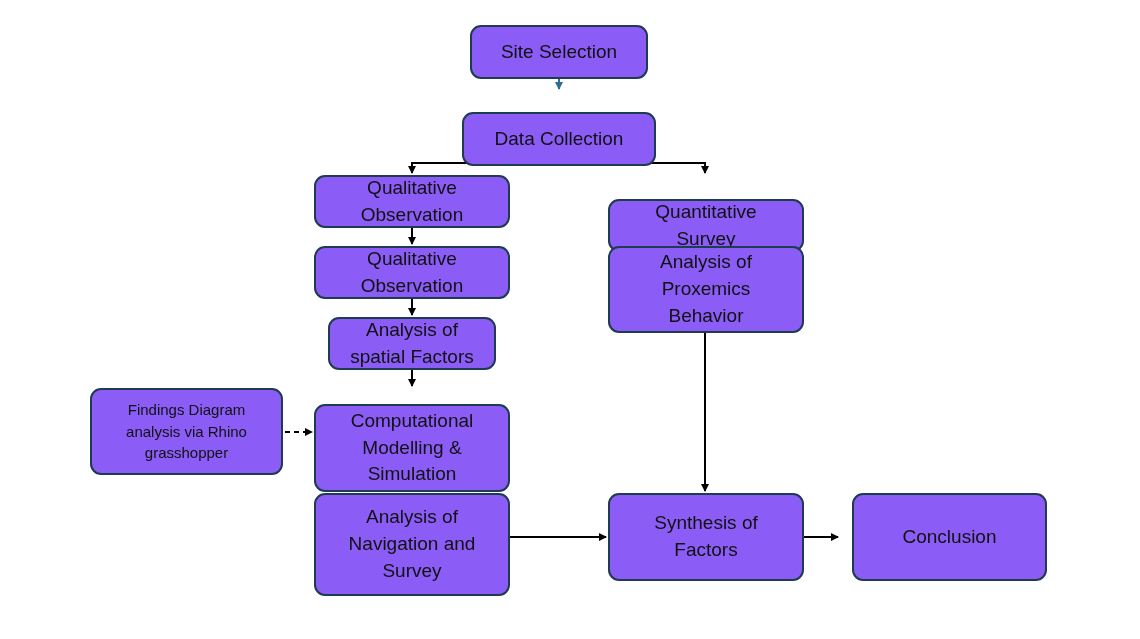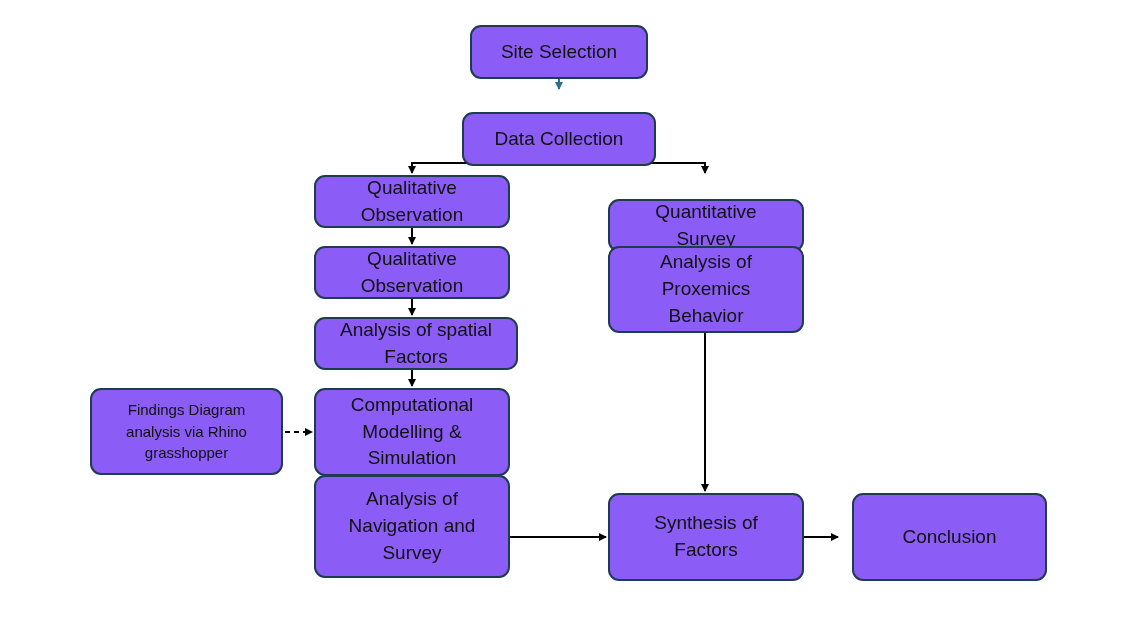--- a/index.html
+++ b/index.html
@@ -41,23 +41,23 @@
   .node.small {
     font-size: 15px;
     line-height: 1.45;
     padding: 4px 18px;
   }
   
   #n-site        { left: 470px; top: 25px;  width: 178px; height: 54px; }
   #n-data        { left: 462px; top: 91px;  width: 194px; height: 54px; margin-top: 21px; }
   #n-qual1       { left: 314px; top: 175px; width: 196px; height: 53px; }
   #n-qual2       { left: 314px; top: 246px; width: 196px; height: 53px; }
-  #n-spatial     { left: 314px; top: 317px; width: 204px; height: 53px; text-align: center; }
-  #n-comp        { left: 314px; top: 388px; width: 196px; height: 88px; }
-  #n-nav         { left: 314px; top: 475px; width: 196px; height: 103px; }
+  #n-spatial     { left: 328px; top: 317px; width: 168px; height: 53px; text-align: center; }
+  #n-comp        { left: 314px; top: 404px; width: 196px; height: 88px; }
+  #n-nav         { left: 314px; top: 493px; width: 196px; height: 103px; }
   #n-voronoi     { left: 90px;  top: 388px; width: 193px; height: 87px; }
   #n-quant       { left: 608px; top: 175px; width: 196px; height: 53px; margin-top: 24px; }
   #n-proxemics   { left: 608px; top: 246px; width: 196px; height: 87px; }
   #n-synthesis   { left: 608px; top: 493px; width: 196px; height: 88px; }
   #n-conclusion  { left: 840px; top: 493px; width: 195px; height: 88px; margin-left: 12px; }
 </style>
 </head>
 <body>
 
 <div class="canvas">

